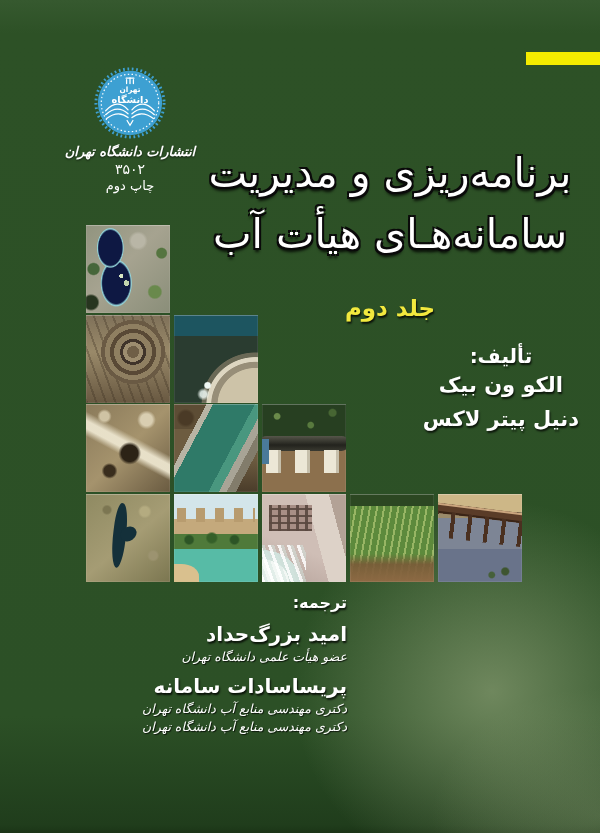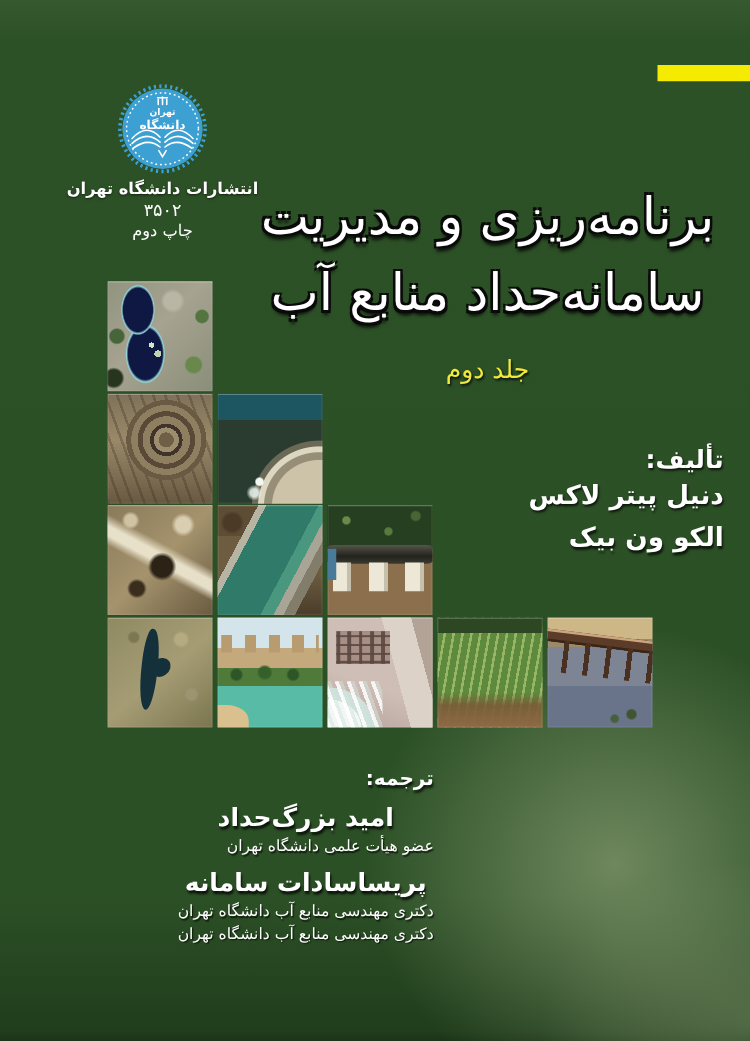--- a/index.html
+++ b/index.html
@@ -9,39 +9,39 @@
     background:
       radial-gradient(46% 32% at 82% 83%, rgba(166,181,139,0.55) 0%, rgba(166,181,139,0) 72%),
       radial-gradient(40% 22% at 100% 98%, rgba(150,168,126,0.35) 0%, rgba(150,168,126,0) 70%),
       linear-gradient(180deg,#36592f 0%,#2d5126 4%,#2c5026 86%,#203d1c 99%,#1b3517 100%);
   }
   
   .topbar{position:absolute;left:526px;top:52px;width:74px;height:13px;}
   
   .pub{position:absolute;left:52px;top:66px;width:156px;text-align:center;color:#fff;}
   .pub .logo{width:74px;height:74px;margin:0 auto;display:block;}
-  .pub .pname{font-size:13px;font-weight:bold;margin-top:4px;
+  .pub .pname{font-size:13px;font-style:italic;font-weight:bold;margin-top:4px;
       text-shadow:0 1px 2px rgba(0,0,0,.6);direction:rtl;}
   .pub .pnum{font-size:14px;margin-top:2px;letter-spacing:2px;}
   .pub .ped{font-size:13px;font-weight:normal;margin-top:1px;direction:rtl;}
   
   .titleblock{position:absolute;left:190px;top:143px;width:400px;text-align:center;direction:rtl;}
   .titleline{font-size:41px;font-weight:normal;color:#fff;line-height:61px;white-space:nowrap;
       text-shadow:-2px -2px 0 #0a0a0a,2px -2px 0 #0a0a0a,-2px 2px 0 #0a0a0a,2px 2px 0 #0a0a0a,0 4px 3px rgba(0,0,0,.85);}
-  .volume{font-size:20px;font-weight:normal;color:#f2e93e;margin-top:18px;
+  .volume{font-size:23px;font-weight:bold;color:#f2e93e;margin-top:30px;
       text-shadow:1px 2px 2px rgba(0,0,0,.8);}
   
-  .authors{position:absolute;right:21px;top:355px;text-align:right;direction:rtl;color:#fff;}
+  .authors{position:absolute;right:21px;top:344px;text-align:center;direction:rtl;color:#fff;}
   .authors .alabel{font-size:20px;font-weight:bold;text-shadow:1px 2px 2px rgba(0,0,0,.75);}
   .authors .aname{font-size:21px;font-weight:bold;line-height:34px;text-shadow:1px 2px 2px rgba(0,0,0,.75);}
   
-  .trans{position:absolute;right:253px;top:593px;text-align:right;direction:rtl;color:#fff;white-space:nowrap;margin-top:20px;}
+  .trans{position:absolute;right:253px;top:593px;text-align:right;direction:rtl;color:#fff;white-space:nowrap;}
   .trans .tlabel{font-size:16px;font-weight:bold;text-shadow:1px 2px 2px rgba(0,0,0,.75);}
-  .trans .tname{font-size:20px;font-weight:bold;margin-top:10px;text-shadow:1px 2px 2px rgba(0,0,0,.8);text-align:center;}
-  .trans .taff{font-size:12.5px;margin-top:3px;text-shadow:1px 1px 1px rgba(0,0,0,.7);}
+  .trans .tname{font-size:20px;font-weight:bold;margin-top:10px;text-shadow:1px 2px 2px rgba(0,0,0,.8);}
+  .trans .taff{font-size:12.5px;margin-top:3px;text-shadow:1px 1px 1px rgba(0,0,0,.7);font-style:italic;}
   
   .tile{position:absolute;width:84px;height:88px;overflow:hidden;
         box-shadow:inset 0 1px 0 rgba(255,255,255,.22), inset 0 0 0 1px rgba(255,255,255,.08);}
   .tile>div{position:absolute;}
   
   .t1{left:86px;top:225px;background:
       radial-gradient(circle 3px at 42% 58%, #d8e6c4 70%, transparent 71%),
       radial-gradient(circle 4px at 48% 66%, #c2d4ae 70%, transparent 71%),
       radial-gradient(ellipse 24% 34% at 29% 26%, #0e1843 58%, #93d4da 64%, transparent 68%),
       radial-gradient(ellipse 28% 40% at 36% 66%, #0e1843 58%, #93d4da 64%, transparent 68%),
@@ -156,28 +156,28 @@
       <text x="38" y="27" font-size="7.5" fill="#ffffff" text-anchor="middle" font-weight="bold" font-family="DejaVu Sans, sans-serif">تهران</text>
       <text x="38" y="38" font-size="10" fill="#ffffff" text-anchor="middle" font-weight="bold" font-family="DejaVu Sans, sans-serif">دانشگاه</text>
     </svg>
     <div class="pname">انتشارات دانشگاه تهران</div>
     <div class="pnum">۳۵۰۲</div>
     <div class="ped">چاپ دوم</div>
   </div>
 
   <div class="titleblock">
     <div class="titleline">برنامه‌ریزی و مدیریت</div>
-    <div class="titleline">سامانه‌حداد منابع آب</div>
+    <div class="titleline">سامانه‌هـای هیأت آب</div>
     <div class="volume">جلد دوم</div>
   </div>
 
   <div class="authors">
     <div class="alabel">تألیف:</div>
+    <div class="aname">الکو ون بیک</div>
     <div class="aname">دنیل پیتر لاکس</div>
-    <div class="aname">الکو ون بیک</div>
   </div>
 
   <div class="tile t1" aria-label="satellite-lake-urmia"></div>
   <div class="tile t2" aria-label="turbine-construction-sepia"></div>
   <div class="tile t3" aria-label="arch-dam-spillway"></div>
   <div class="tile t4" aria-label="dam-site-aerial"></div>
   <div class="tile t5" aria-label="irrigation-canal"></div>
   <div class="tile t11" aria-label="water-pipeline">
     <div class="pipe"></div>
       <div class="sup"></div>

